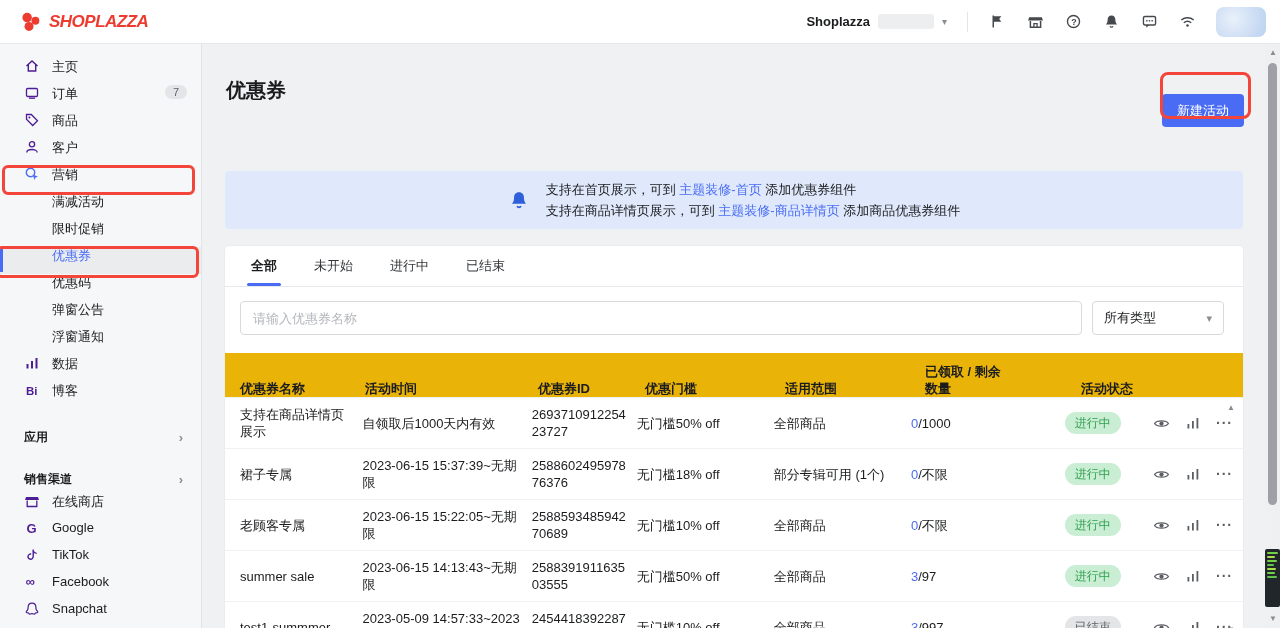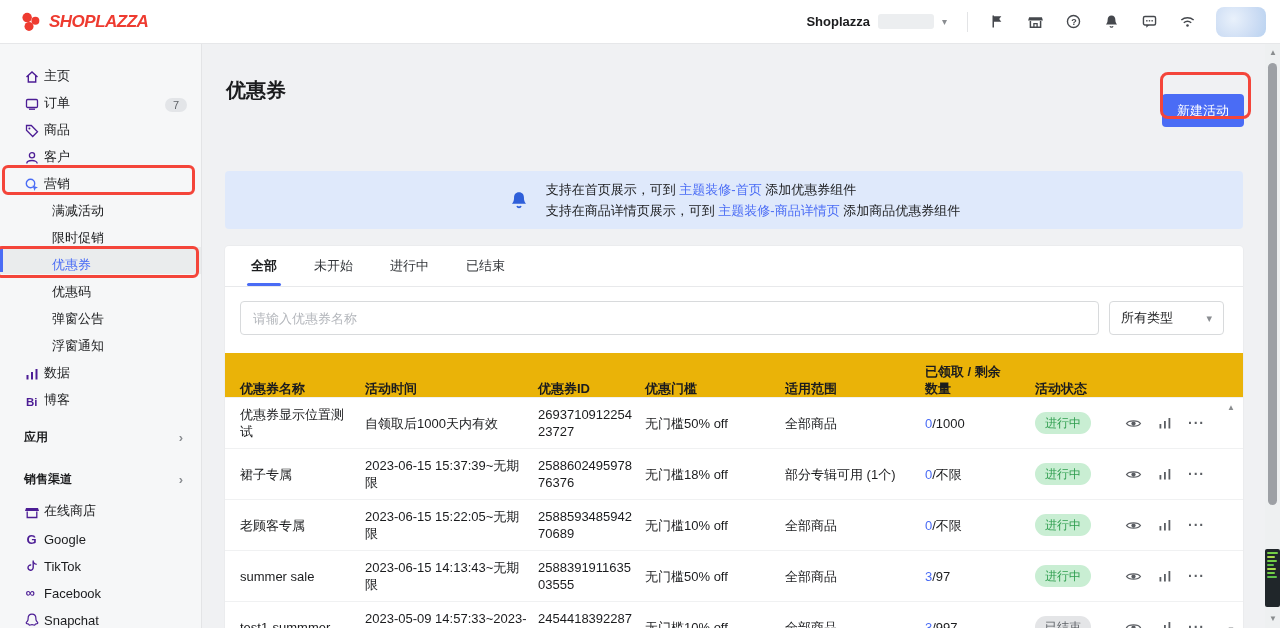--- a/index.html
+++ b/index.html
@@ -15,21 +15,21 @@
   .store-switcher { display:flex; align-items:center; gap:8px; cursor:pointer; }
   .store-name { font-weight:700; font-size:13px; color:#1b1c1e; }
   .blur-block { width:56px; height:15px; border-radius:3px; background:#eceef0; }
   .caret { color:#8a8d91; font-size:10px; }
   .tb-divider { width:1px; height:20px; background:#e3e4e6; }
   .hicon { width:18px; height:18px; color:#45484d; display:inline-flex; align-items:center; justify-content:center; cursor:pointer; }
   .avatar { width:50px; height:30px; border-radius:8px; background:radial-gradient(circle at 35% 40%, #e9f1fb 0%, #cdddf4 60%, #b9d2f0 100%); cursor:pointer; }
 
   
   .sidebar { position:absolute; left:0; top:44px; width:202px; height:584px; background:#f6f7f8; border-right:1px solid #e3e4e6; padding-top:14px; overflow:hidden; z-index:5; }
-  .side-item { height:27px; display:flex; align-items:flex-end; gap:4px; padding:0 14px 0 24px; font-size:13px; color:#1b1c1e; cursor:pointer; position:relative; }
+  .side-item { height:27px; display:flex; align-items:flex-start; gap:12px; padding:0 14px 0 24px; font-size:13px; color:#1b1c1e; cursor:pointer; position:relative; }
   .side-item .sicon { width:16px; height:16px; color:#4c1d95; display:inline-flex; align-items:center; justify-content:center; flex:0 0 16px; }
   .side-item .sicon.blue { color:#4a6cf5; }
   .sub-item { padding-left:52px; }
   .sub-item.selected { background:#eaeced; color:#4a6cf5; }
   .sub-item.selected::before { content:""; position:absolute; left:0; top:2px; bottom:2px; width:3px; background:#4a6cf5; }
   .badge { margin-left:auto; background:#e3e5e8; color:#5f6368; font-size:11px; border-radius:9px; padding:1px 8px; }
   .section-label { height:27px; display:flex; align-items:center; padding:0 18px 0 24px; font-size:12px; font-weight:700; color:#1b1c1e; cursor:pointer; }
   .section-label .chev { margin-left:auto; color:#8a8d91; font-size:13px; }
   .side-gap { height:15px; }
 
@@ -52,33 +52,33 @@
 
   .card { margin:17px 37px 0 23px; background:#fff; border-radius:4px 4px 0 0; height:420px; position:relative; box-shadow:0 0 0 1px rgba(0,0,0,0.02); }
   .tabs { height:41px; display:flex; align-items:stretch; padding:0 26px; border-bottom:1px solid #e8e9eb; gap:37px; }
   .tab { display:flex; align-items:center; font-size:13px; color:#33363a; cursor:pointer; position:relative; }
   .tab.active { color:#1b1c1e; font-weight:600; }
   .tab.active::after { content:""; position:absolute; left:-4px; right:-4px; bottom:0; height:3px; border-radius:2px; background:#4a6cf5; }
 
   .filter-row { display:flex; gap:10px; padding:14px 19px 18px 15px; }
   .search-input { flex:1; height:34px; border:1px solid #d8dadc; border-radius:4px; padding:0 12px; font-size:13px; color:#1b1c1e; outline:none; font-family:inherit; background:#fff; }
   .search-input::placeholder { color:#b4b7bc; }
-  .type-select { width:115px; height:34px; border:1px solid #d8dadc; border-radius:4px; display:flex; align-items:center; justify-content:space-between; padding:0 11px; cursor:pointer; background:#fff; }
+  .type-select { width:132px; height:34px; border:1px solid #d8dadc; border-radius:4px; display:flex; align-items:center; justify-content:space-between; padding:0 11px; cursor:pointer; background:#fff; }
   .type-select .caret { font-size:11px; }
 
   .thead { display:flex; align-items:flex-end; height:44px; background:#eab308; font-weight:700; font-size:13px; padding-left:15px; }
   .trow { display:flex; align-items:center; height:51px; border-top:1px solid #f0f1f2; padding-left:15px; font-size:13px; }
   .cell { padding-right:10px; line-height:17px; }
   .c-name  { width:125px; }
   .c-time  { width:173px; word-break:break-all; }
   .c-id    { width:107px; word-break:break-all; }
   .c-thr   { width:140px; }
   .c-scope { width:140px; }
   .c-claim { width:110px; }
-  .c-status{ width:90px; }
+  .c-status{ width:90px;margin-left:46px; }
   .c-act   { flex:1; display:flex; align-items:center; gap:15px; color:#5b5e63; }
   .th-narrow { display:inline-block; max-width:80px; }
   .claim-num { color:#4a6cf5; cursor:pointer; }
   .pill { display:inline-block; padding:4px 10px; border-radius:11px; font-size:12px; line-height:14px; }
   .pill[data-state="running"] { background:#c9eed3; color:#2f9e4f; }
   .pill[data-state="ended"]   { background:#e4e5e7; color:#5f6368; }
   .aicon { display:inline-flex; align-items:center; cursor:pointer; color:#5b5e63; }
   .dots { font-weight:700; font-size:14px; letter-spacing:1px; }
 
   .scroll-arrow { position:absolute; font-size:8px; color:#8a8d8f; line-height:8px; cursor:pointer; }
@@ -341,21 +341,21 @@
       <div class="cell c-time">活动时间</div>
       <div class="cell c-id">优惠券ID</div>
       <div class="cell c-thr">优惠门槛</div>
       <div class="cell c-scope">适用范围</div>
       <div class="cell c-claim"><span class="th-narrow">已领取 / 剩余数量</span></div>
       <div class="cell c-status">活动状态</div>
       <div class="cell c-act"></div>
     </div>
 
     <div class="trow">
-      <div class="cell c-name">优惠券显示位置测试</div>
+      <div class="cell c-name">支持在商品详情页展示</div>
       <div class="cell c-time">自领取后1000天内有效</div>
       <div class="cell c-id">269371091225423727</div>
       <div class="cell c-thr">无门槛50% off</div>
       <div class="cell c-scope">全部商品</div>
       <div class="cell c-claim"><span class="claim-num">0</span><span>/1000</span></div>
       <div class="cell c-status"><span class="pill" data-state="running">进行中</span></div>
       <div class="cell c-act">
         <span class="aicon">
             <svg viewBox="0 0 16 16" width="17" height="17">
               <path d="M1.5 8C3.5 4.7 12.5 4.7 14.5 8 12.5 11.3 3.5 11.3 1.5 8Z" fill="none" stroke="currentColor" stroke-width="1.3"></path>

